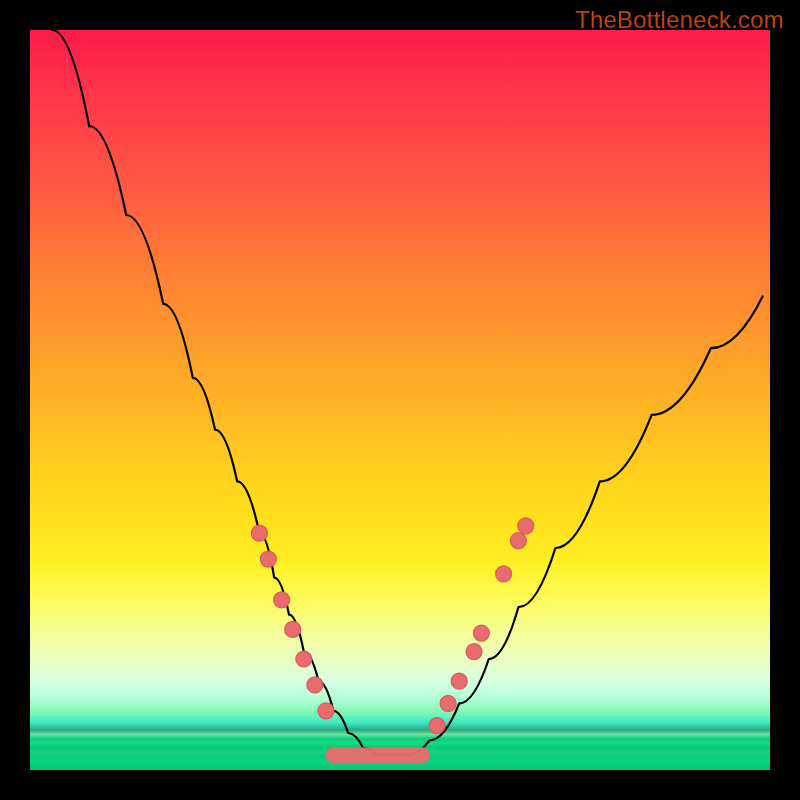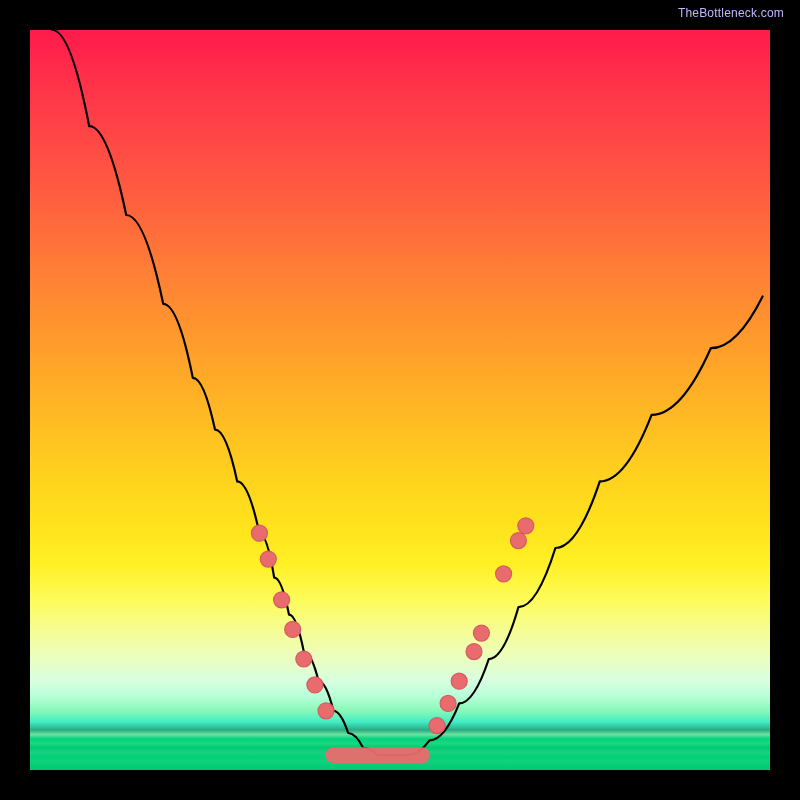--- a/index.html
+++ b/index.html
@@ -54,22 +54,22 @@
       #1bd080 97.6%,
       #00cf7a 98.2%,
       #0fd27c 98.8%,
       #00c873 100%
     );
   }
   .watermark {
     position: absolute;
     top: 6px;
     right: 16px;
-    color: #c4b5fd;
-    font-size: 12px;
+    color: #c2410c;
+    font-size: 24px;
     font-weight: 400;
     letter-spacing: 0.2px;
     user-select: none;
   }
   svg.overlay {
     position: absolute;
     top: 30px;
     left: 30px;
     width: 740px;
     height: 740px;

